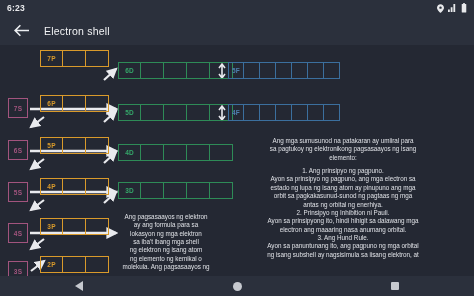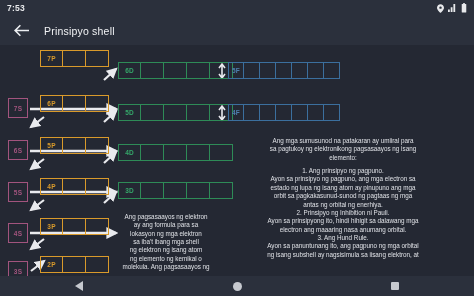--- a/index.html
+++ b/index.html
@@ -69,21 +69,21 @@
   .nav-back { width: 0; height: 0; border-top: 5px solid transparent; border-bottom: 5px solid transparent; border-right: 8px solid #c6c9cf; }
   .nav-home { width: 9px; height: 9px; border-radius: 50%; background: #c6c9cf; }
   .nav-recent { width: 8px; height: 8px; background: #c6c9cf; border-radius: 1px; }
 </style>
 </head>
 <body>
 
 <div class="phone">
 
   <div class="statusbar">
-    <span class="status-clock">7:53</span>
+    <span class="status-clock">6:23</span>
     <span class="status-right">
       <span class="ic">
         <svg width="7" height="9" viewBox="0 0 8 10">
             <path d="M4 0C1.8 0 0 1.8 0 4c0 2.8 4 6 4 6s4-3.2 4-6c0-2.2-1.8-4-4-4zm0 5.4A1.4 1.4 0 1 1 4 2.6a1.4 1.4 0 0 1 0 2.8z" fill="#e8e9ec"></path>
           </svg>
       </span>
       <span class="ic">
         <svg width="9" height="9" viewBox="0 0 10 10">
             <path d="M0 9h2V6H0v3zm3 0h2V3.5H3V9zm3 0h2V0H6v9z" fill="#e8e9ec"></path>
           </svg>
@@ -96,21 +96,21 @@
       </span>
     </span>
   </div>
 
   <div class="appbar">
     <span class="back-btn">
       <svg width="15" height="13" viewBox="0 0 18 14">
           <path d="M7 0L0 7l7 7 1.3-1.3L3.6 8H18V6H3.6l4.7-4.7z" fill="#eceef1"></path>
         </svg>
     </span>
-    <span class="appbar-title">Prinsipyo shell</span>
+    <span class="appbar-title">Electron shell</span>
   </div>
 
   <div class="content">
     <div class="diagram">
 
       <svg class="conn" style="top:0;left:0;width:474px;height:231px">
         <defs>
           <marker id="ah" markerWidth="5" markerHeight="5" refX="4" refY="2.5" orient="auto">
             <path d="M0,0 L5,2.5 L0,5 z" fill="#e9eaee"></path>
           </marker>

